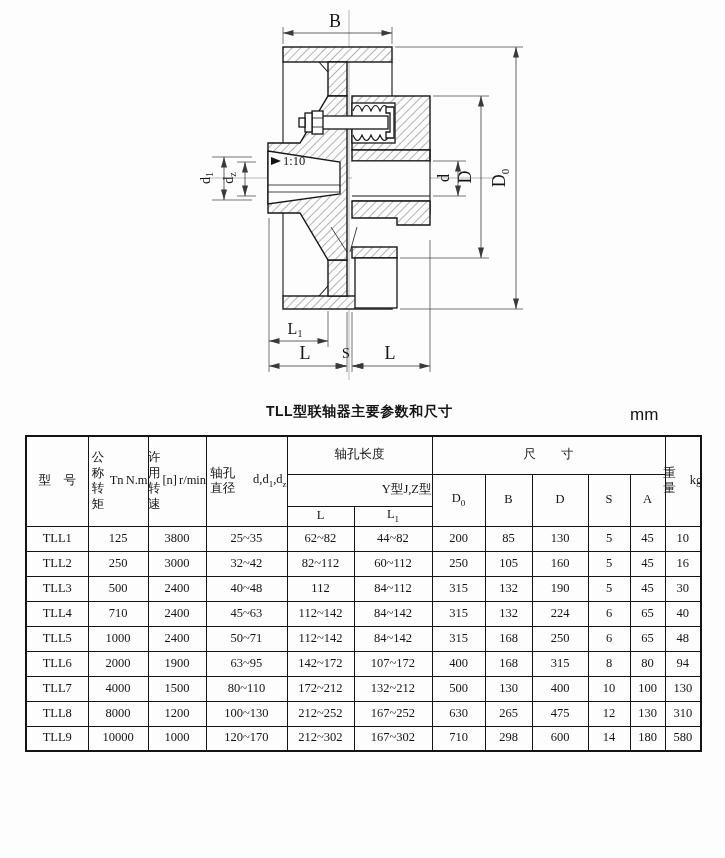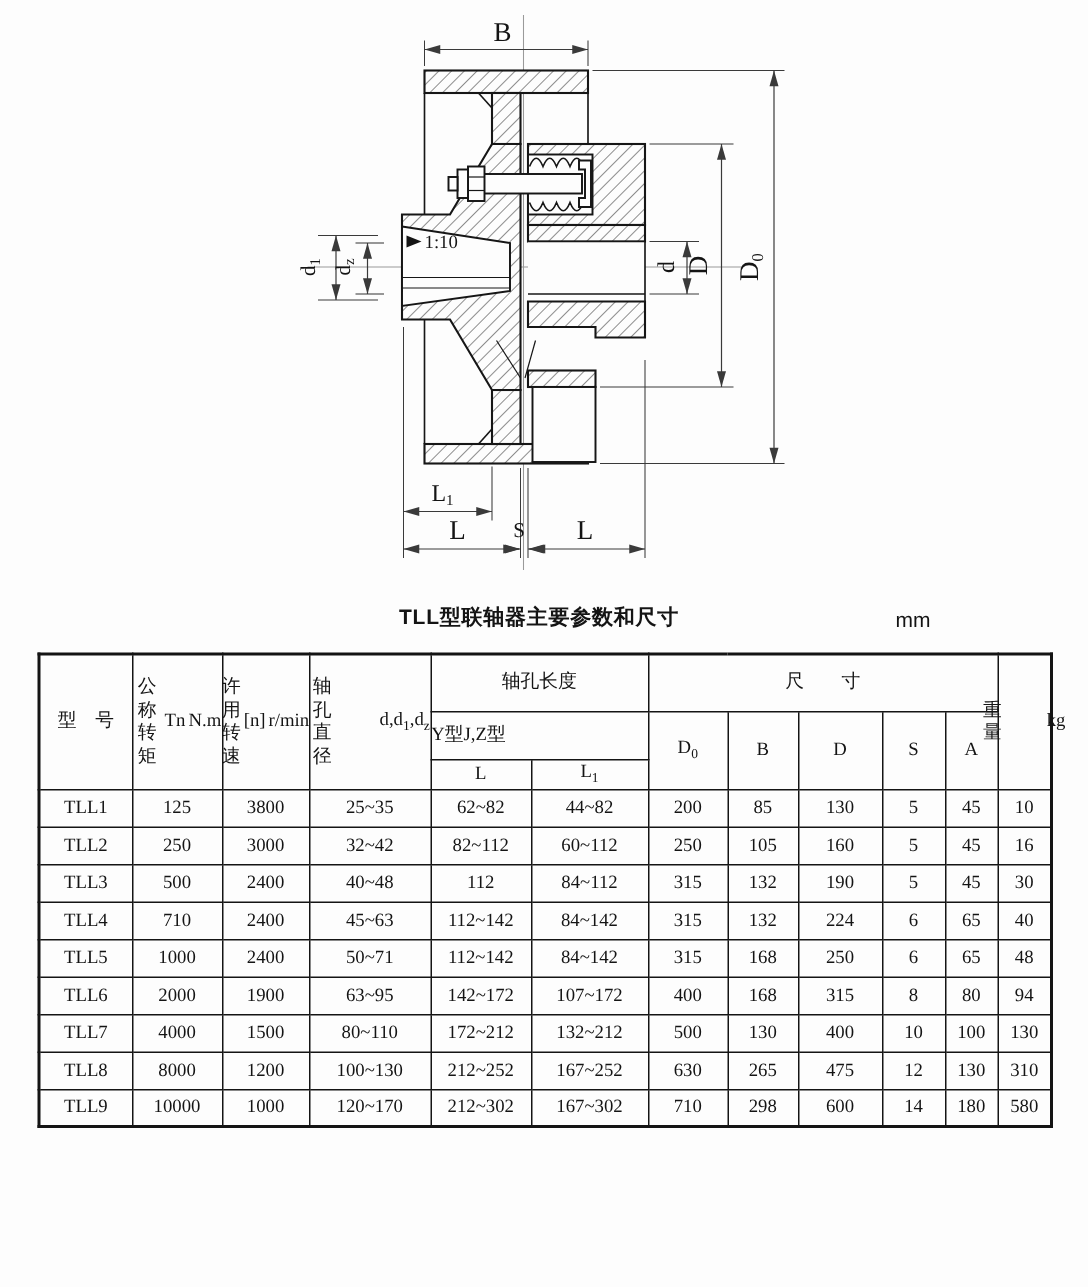--- a/index.html
+++ b/index.html
@@ -28,42 +28,42 @@
   .xl{stroke:#3a3a3a;stroke-width:0.7;fill:none;}
   .dm{stroke:#3a3a3a;stroke-width:0.8;fill:none;marker-start:url(#arr);marker-end:url(#arr);}
   .dm1{stroke:#3a3a3a;stroke-width:0.8;fill:none;marker-end:url(#arr);}
 
   .title{
     position:absolute;left:266px;top:403px;
     font-family:"Liberation Sans","DejaVu Sans",sans-serif;
     font-weight:bold;font-size:14px;letter-spacing:0.5px;
   }
   .unit{
-    position:absolute;left:597px;top:405px;
+    position:absolute;left:630px;top:405px;
     font-family:"Liberation Sans","DejaVu Sans",sans-serif;
-    font-size:14px;
+    font-size:17px;
   }
   .spec-table{
     position:absolute;left:25px;top:435px;
     border-collapse:collapse;table-layout:fixed;
     width:675px;
     border:2px solid #141414;
   }
   .spec-table th,.spec-table td{
     border:1px solid #141414;
     text-align:center;vertical-align:middle;
     font-family:"Liberation Serif","DejaVu Serif",serif;
     font-size:12.5px;font-weight:normal;
     padding:0;line-height:1.25;
   }
   .r1{height:38px;} .r2{height:32px;} .r3{height:20px;}
   .spec-table tbody tr{height:25px;}
   .hstack{display:flex;flex-direction:row;align-items:center;justify-content:center;gap:2px;}
-  .hstack.gapbig{gap:30px;}
-  .yjz{display:flex;justify-content:flex-start;align-items:center;}
+  .hstack.gapbig{gap:14px;}
+  .yjz{display:flex;justify-content:flex-end;align-items:center;}
   sub{font-size:9px;}
 </style>
 </head>
 <body>
 
 <div id="stage">
 
   <svg id="drawing" width="725" height="398" viewBox="0 0 725 398" xmlns="http://www.w3.org/2000/svg">
     <defs>
       <pattern id="hp" width="6" height="6" patternUnits="userSpaceOnUse" patternTransform="rotate(45)">

